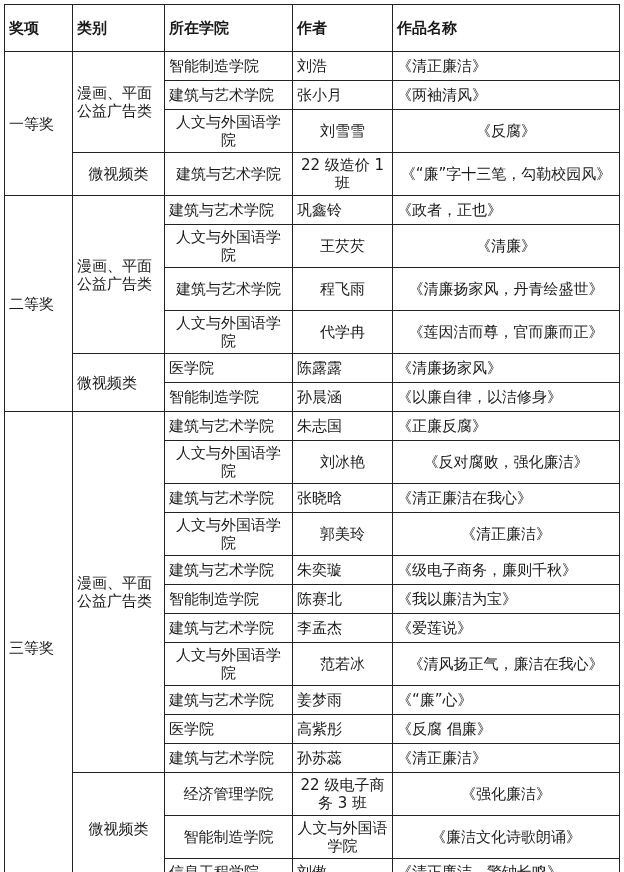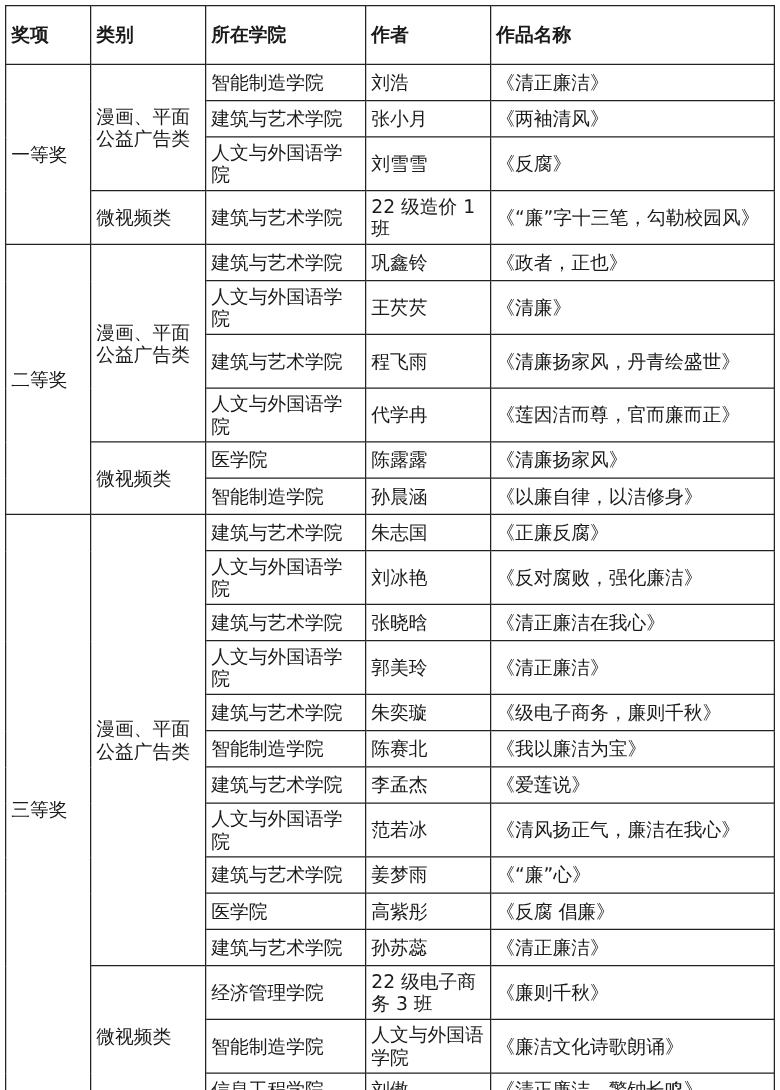--- a/index.html
+++ b/index.html
@@ -10,21 +10,21 @@
   td, th { border: 1.5px solid #222; font-weight: normal; font-size: 15px; line-height: 18px;
            padding: 2px 4px; text-align: left; vertical-align: middle; word-break: break-all;
            overflow: hidden; }
   .c0 { width: 68px; }
   .c1 { width: 92px; }
   .c2 { width: 128px; }
   .c3 { width: 100px; }
   .c4 { width: auto; }
   tr.hdr td { height: 42px; font-weight: bold; }
   tr.h1 td { height: 24px; }
-  tr.h2 td { height: 38px; }
+  tr.h2 td { height: 38px; text-align: center; }
   tr.h1b td { height: 21px; }
 </style>
 </head>
 <body>
 
 <table>
   <colgroup>
     <col class="c0">
       <col class="c1">
       <col class="c2">
@@ -152,21 +152,21 @@
     </tr>
     <tr class="h1">
       <td>建筑与艺术学院</td>
       <td>孙苏蕊</td>
       <td>《清正廉洁》</td>
     </tr>
     <tr class="h2">
       <td rowspan="3">微视频类</td>
       <td>经济管理学院</td>
       <td>22 级电子商务 3 班</td>
-      <td>《廉则千秋》</td>
+      <td>《强化廉洁》</td>
     </tr>
     <tr class="h2">
       <td>智能制造学院</td>
       <td>人文与外国语学院</td>
       <td>《廉洁文化诗歌朗诵》</td>
     </tr>
     <tr class="h1b">
       <td>信息工程学院</td>
       <td>刘傲</td>
       <td>《清正廉洁，警钟长鸣》</td>

